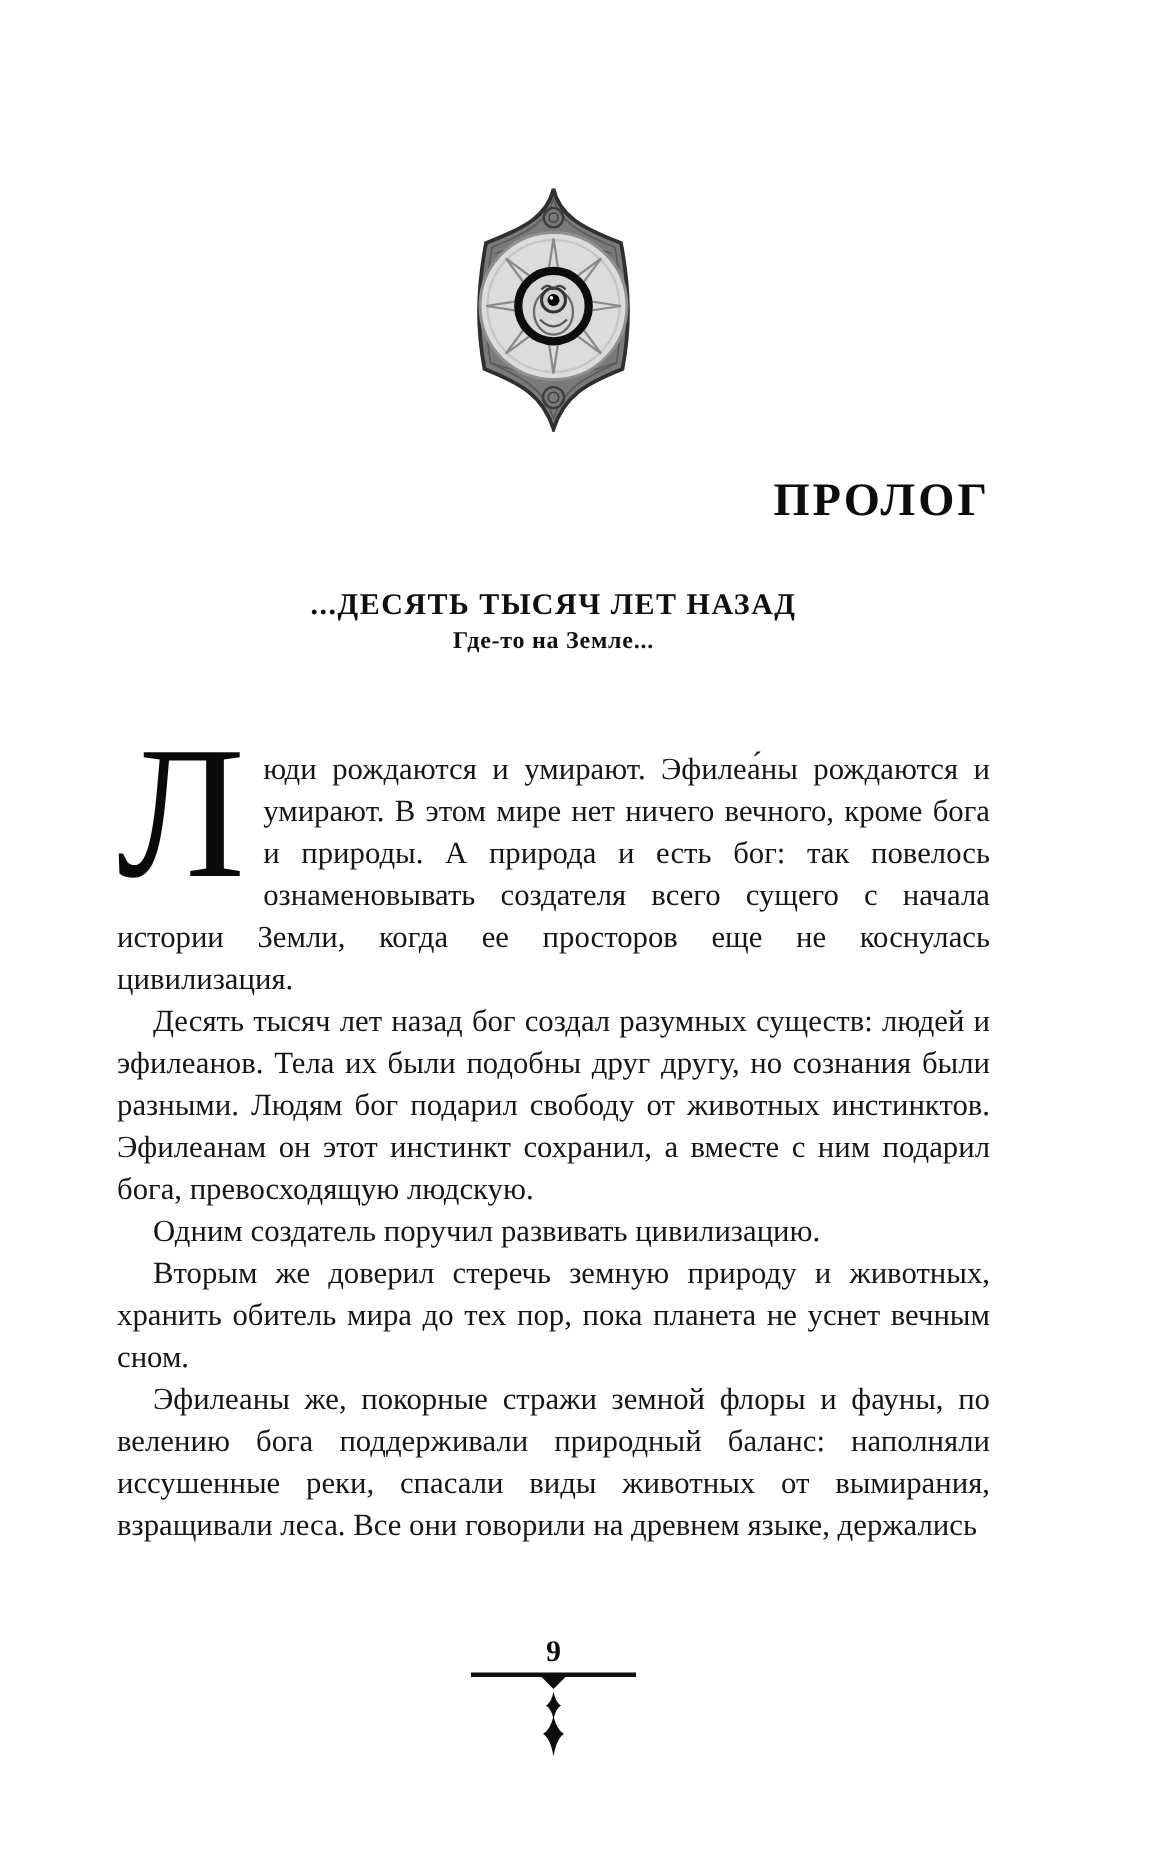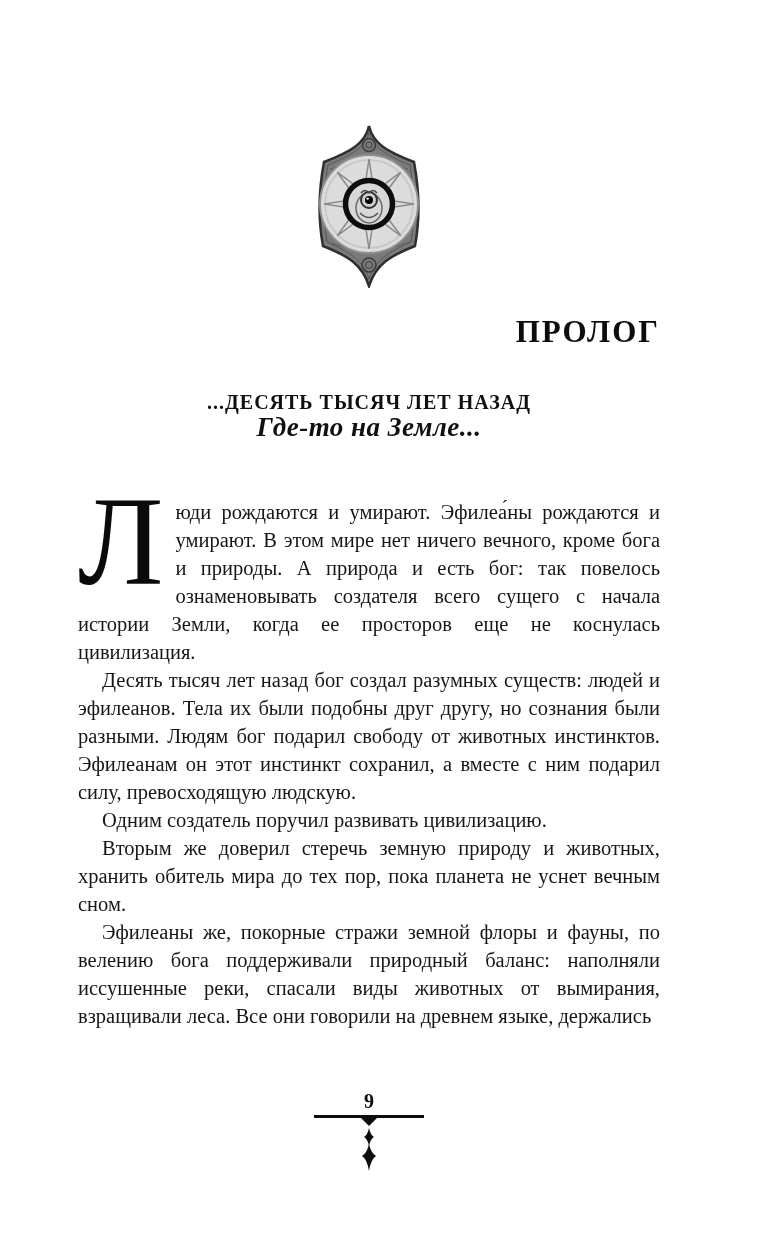--- a/index.html
+++ b/index.html
@@ -41,24 +41,23 @@
     text-align: center;
     font-weight: bold;
     color: #101010;
   }
   .subtitle .line1 {
     font-size: 20px;
     letter-spacing: 1px;
     line-height: 24px;
   }
   .subtitle .line2 {
-    font-size: 27px;
+    font-size: 16px;
     letter-spacing: 0.5px;
     line-height: 26px;
-    font-style: italic;
   }
   .bodytext {
     margin-top: 58px;
     font-size: 20.5px;
     line-height: 28px;
     text-align: justify;
     color: #161616;
   }
   .bodytext p {
     margin: 0;
@@ -136,21 +135,21 @@
 
     <div class="subtitle">
       <div class="line1">...ДЕСЯТЬ ТЫСЯЧ ЛЕТ НАЗАД</div>
       <div class="line2">Где-то на Земле...</div>
     </div>
 
     <div class="bodytext">
       <p class="first">
         <span class="dropcap">Л</span><span>юди рождаются и умирают. Эфилеа́ны рождаются и умирают. В этом мире нет ничего вечного, кроме бога и природы. А природа и есть бог: так повелось ознаменовывать создателя всего сущего с начала истории Земли, когда ее просторов еще не коснулась цивилизация.</span>
       </p>
-      <p>Десять тысяч лет назад бог создал разумных существ: людей и эфилеанов. Тела их были подобны друг другу, но сознания были разными. Людям бог подарил свободу от животных инстинктов. Эфилеанам он этот инстинкт сохранил, а вместе с ним подарил силу, превосходящую людскую.</p>
+      <p>Десять тысяч лет назад бог создал разумных существ: людей и эфилеанов. Тела их были подобны друг другу, но сознания были разными. Людям бог подарил свободу от животных инстинктов. Эфилеанам он этот инстинкт сохранил, а вместе с ним подарил бога, превосходящую людскую.</p>
       <p>Одним создатель поручил развивать цивилизацию.</p>
       <p>Вторым же доверил стеречь земную природу и животных, хранить обитель мира до тех пор, пока планета не уснет вечным сном.</p>
       <p>Эфилеаны же, покорные стражи земной флоры и фауны, по велению бога поддерживали природный баланс: наполняли иссушенные реки, спасали виды животных от вымирания, взращивали леса. Все они говорили на древнем языке, держались</p>
     </div>
   </div>
 
   <div class="footer">
     <div class="page-number">9</div>
     <div class="footer-rule"></div>
     <div class="footer-ornament">

